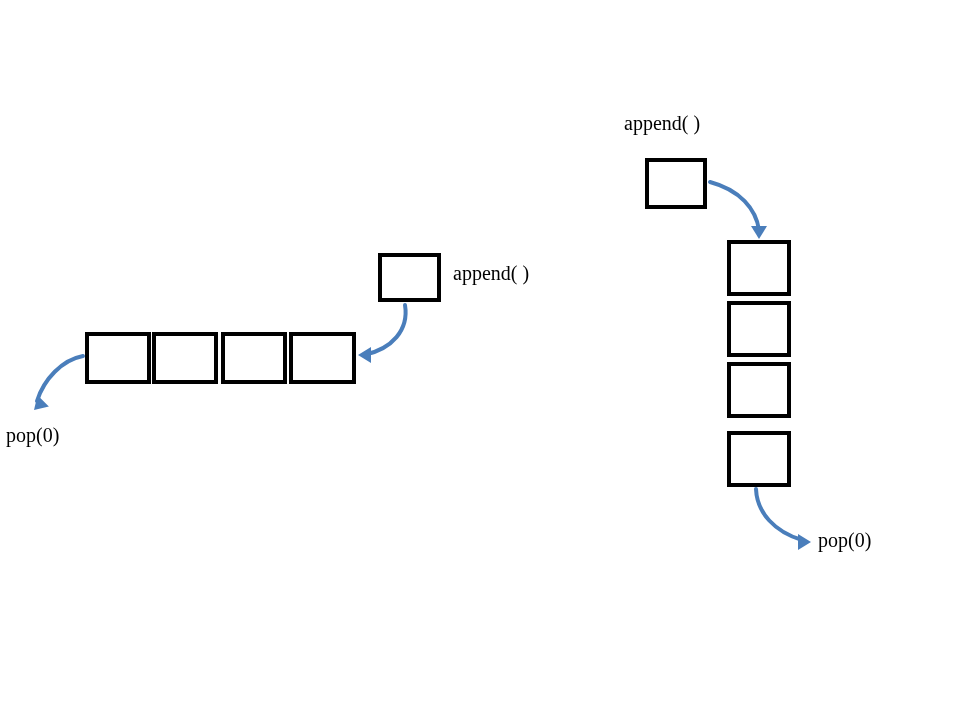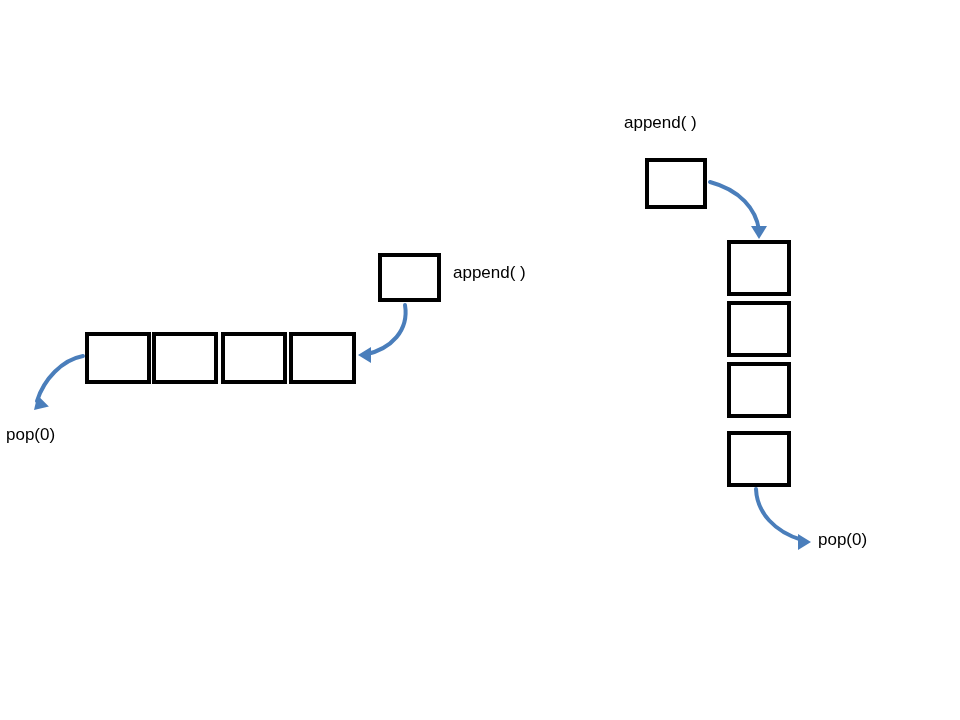--- a/index.html
+++ b/index.html
@@ -21,22 +21,22 @@
   .box {
     position: absolute;
     box-sizing: border-box;
     border: 4px solid #000000;
     background: #ffffff;
   }
   .label {
     position: absolute;
     white-space: pre;
     color: #000000;
-    font-family: Liberation Sans, sans-serif;
-    font-size: 17px;
+    font-family: Liberation Serif, serif;
+    font-size: 20px;
     line-height: 22px;
     letter-spacing: 0px;
   }
   .arrow-layer {
     position: absolute;
     left: 0;
     top: 0;
     width: 960px;
     height: 720px;
     pointer-events: none;

